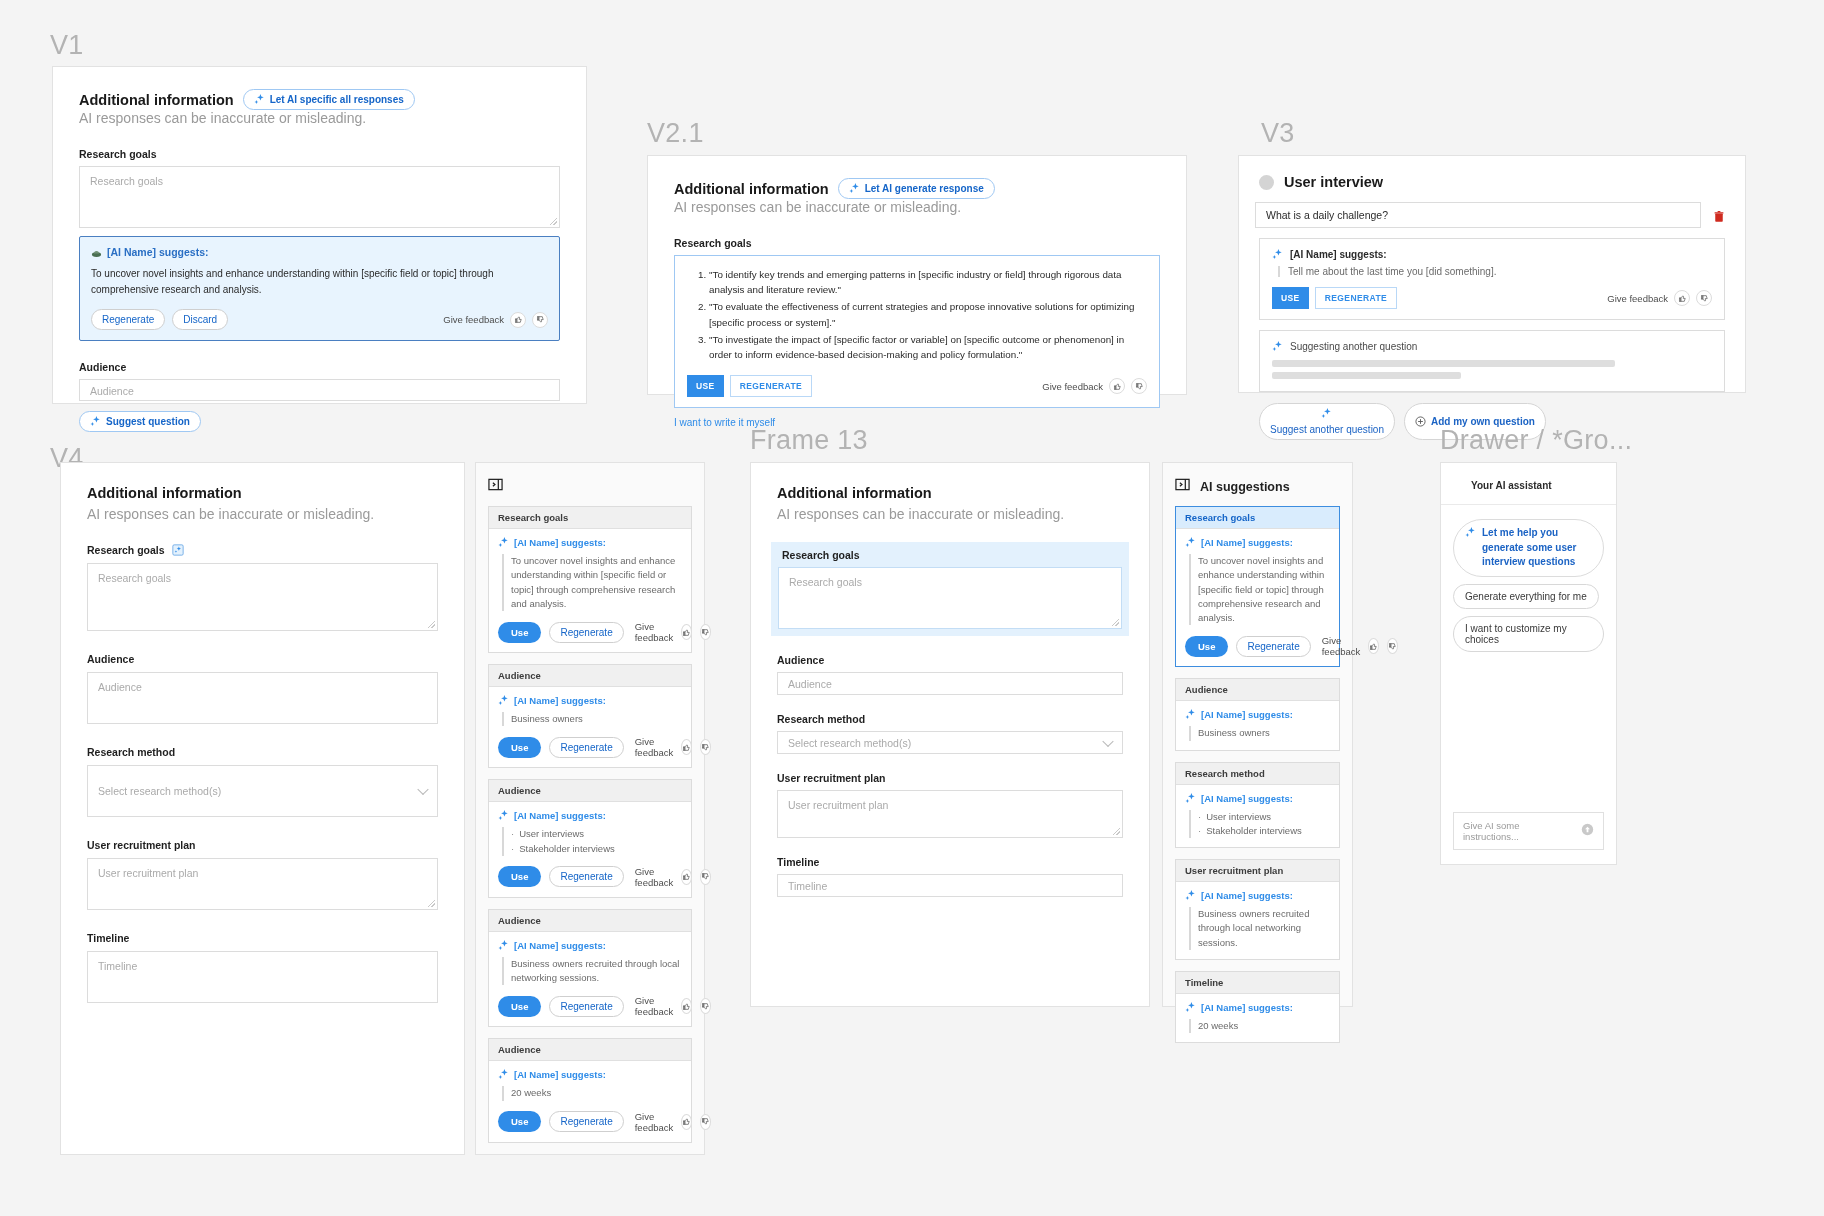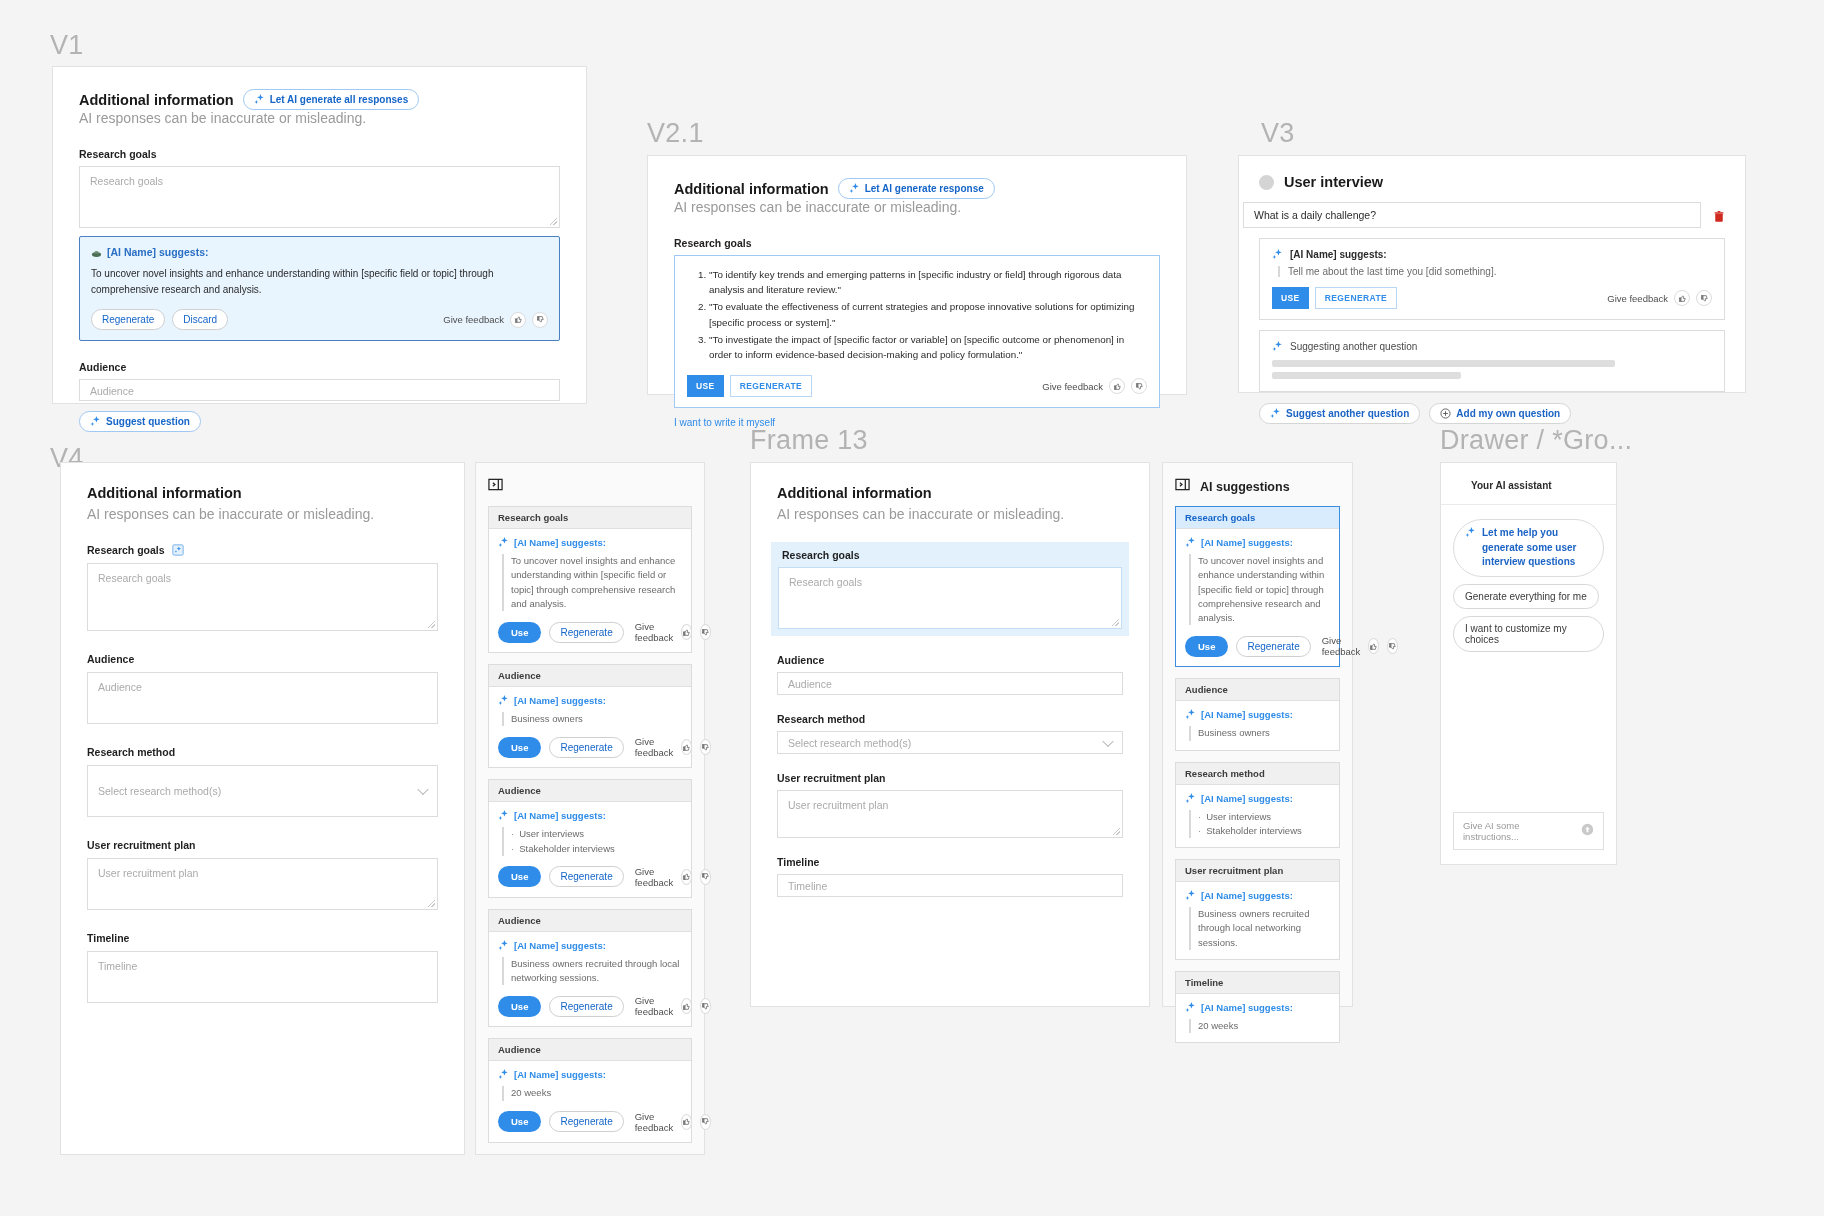--- a/index.html
+++ b/index.html
@@ -142,21 +142,21 @@
 
     <div style="display:flex; align-items:center; gap:9px; margin:22px 0 0 26px;">
       <div class="sec-title">Additional information</div>
       <div class="pill pill-blue">
         <span class="spark">
             <svg viewBox="0 0 12 12">
               <path d="M7 0l1 2.6L10.6 3.6 8 4.6 7 7.2 6 4.6 3.4 3.6 6 2.6z" fill="#2f8ce8"></path>
               <path d="M2.6 6.6l.6 1.5 1.5.6-1.5.6-.6 1.5-.6-1.5L.5 8.7l1.5-.6z" fill="#2f8ce8"></path>
             </svg>
           </span>
-        <span>Let AI generate all responses</span>
+        <span>Let AI specific all responses</span>
       </div>
     </div>
     <div class="sec-sub" style="margin:0 0 0 26px;">AI responses can be inaccurate or misleading.</div>
 
     <div style="margin:22px 26px 0 26px;">
       <div class="field-label">Research goals</div>
       <div class="input-box" style="height:62px; margin-top:6px;">
         <span>Research goals</span>
         <span class="resize-grip"></span>
       </div>
@@ -265,21 +265,21 @@
   </div>
 
   <div class="frame-title" style="left:1242px; top:118px;margin-left:19px;">V3</div>
   <div class="panel" style="left:1238px; top:155px; width:508px; height:238px;">
 
     <div style="display:flex; align-items:center; gap:10px; margin:18px 0 0 20px;">
       <span class="avatar-dot"></span>
       <span class="sec-title">User interview</span>
     </div>
 
-    <div style="display:flex; align-items:center; gap:12px; margin:12px 20px 0 4px;">
+    <div style="display:flex; align-items:center; gap:12px; margin:12px 20px 0 16px;">
       <div class="input-box" style="flex:1; color:#2b2b2b; padding:6px 10px;">
         <span>What is a daily challenge?</span>
       </div>
       <span class="trash">
         <svg viewBox="0 0 16 16" width="12" height="13">
             <rect x="3" y="4" width="10" height="11" rx="1" fill="#cf2a1f"></rect>
             <rect x="2" y="2.2" width="12" height="1.8" rx=".7" fill="#cf2a1f"></rect>
             <rect x="6" y="0.6" width="4" height="1.6" rx=".6" fill="#cf2a1f"></rect>
           </svg>
       </span>
@@ -327,21 +327,21 @@
               <path d="M2.6 6.6l.6 1.5 1.5.6-1.5.6-.6 1.5-.6-1.5L.5 8.7l1.5-.6z" fill="#2f8ce8"></path>
             </svg>
           </span>
         <span style="font-size:10px; color:#4a4a4a;">Suggesting another question</span>
       </div>
       <div class="skel" style="width:78%; margin-top:8px;"></div>
       <div class="skel" style="width:43%; margin-top:5px;"></div>
     </div>
 
     <div style="display:flex; gap:9px; margin:11px 20px 0 20px;">
-      <span class="pill pill-grey" style="color:#1b63c4; font-weight:700;">
+      <span class="pill pill-grey" style="color:#1b63c4; font-weight:400;flex-direction:column;">
         <span class="spark">
             <svg viewBox="0 0 12 12">
               <path d="M7 0l1 2.6L10.6 3.6 8 4.6 7 7.2 6 4.6 3.4 3.6 6 2.6z" fill="#2f8ce8"></path>
               <path d="M2.6 6.6l.6 1.5 1.5.6-1.5.6-.6 1.5-.6-1.5L.5 8.7l1.5-.6z" fill="#2f8ce8"></path>
             </svg>
           </span>
         <span>Suggest another question</span>
       </span>
       <span class="pill pill-grey" style="color:#1b63c4; font-weight:700;">
         <span class="spark">

